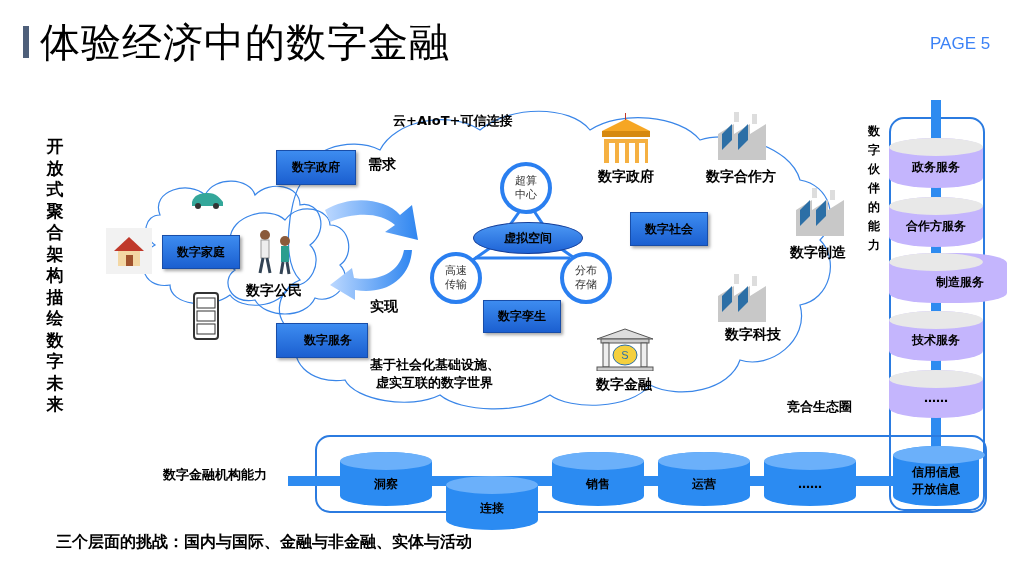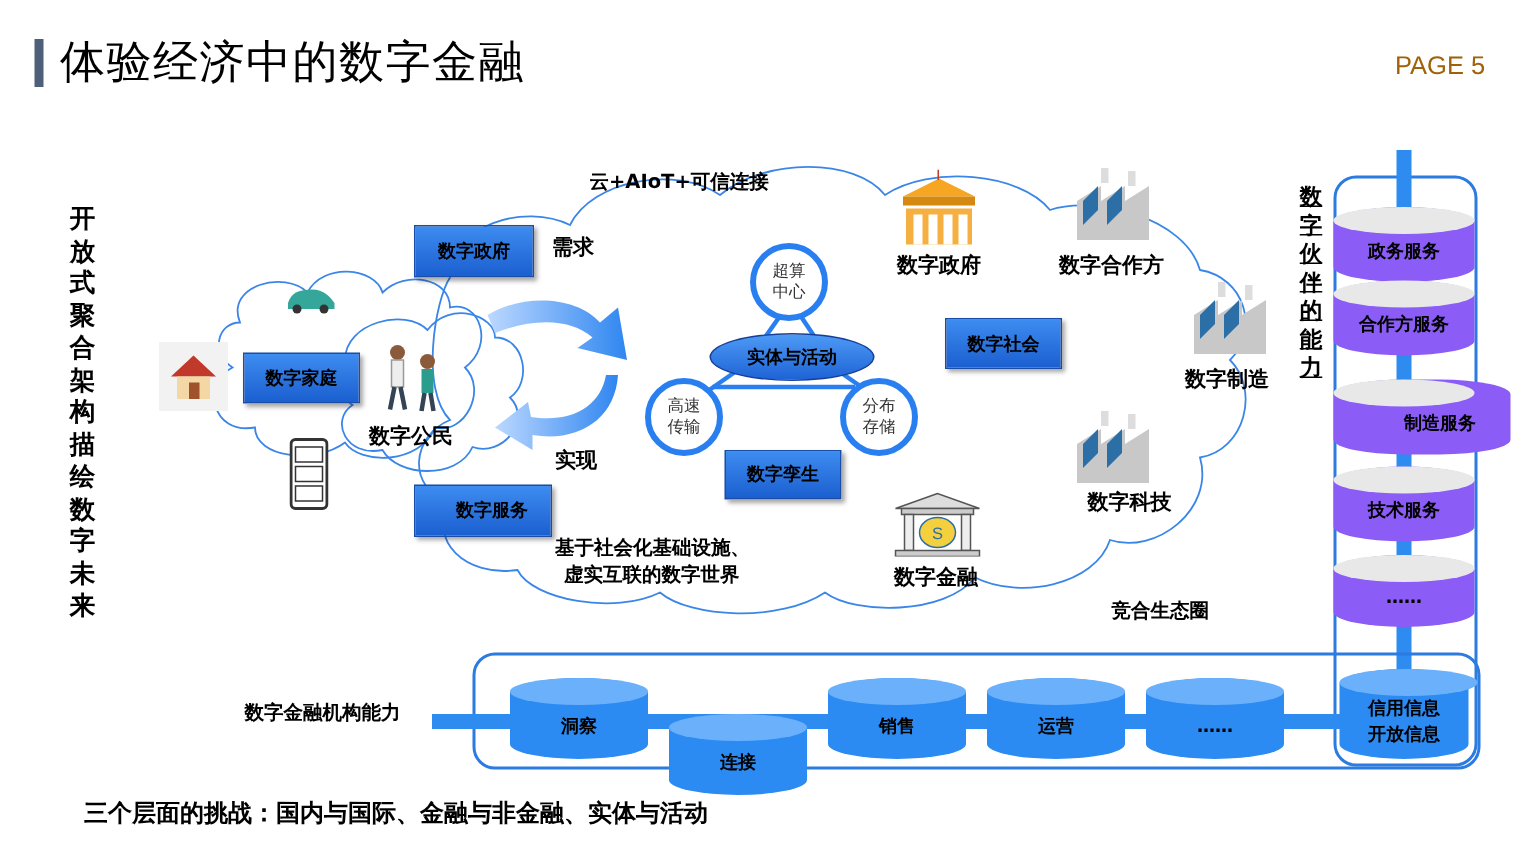--- a/index.html
+++ b/index.html
@@ -1,30 +1,30 @@
 <!DOCTYPE html>
 <html><head>
 <meta charset="utf-8">
 <style>
   html,body{margin:0;padding:0;}
   body{width:1024px;height:576px;position:relative;background:#fff;overflow:hidden;
        font-family:"DejaVu Sans","Liberation Sans",sans-serif;color:#000;}
   .abs{position:absolute;}
   .title-bar{left:23px;top:26px;width:6px;height:32px;background:#4e5f7a;}
-  .title{left:40px;top:22px;font-size:30px;line-height:40px;letter-spacing:1px;}
-  .page-num{left:930px;top:34px;font-size:17px;color:#a16207;font-family:"Liberation Sans",sans-serif;}
+  .title{left:40px;top:22px;font-size:40px;line-height:40px;letter-spacing:1px;}
+  .page-num{left:930px;top:34px;font-size:17px;color:#3b82f6;font-family:"Liberation Sans",sans-serif;}
   .vert{font-weight:bold;font-size:17px;line-height:21.5px;width:20px;text-align:center;white-space:normal;word-break:break-all;}
   .btn-blue{background:linear-gradient(#3d8cf0,#1b5fd0);border:1px solid #184da8;color:#000;font-weight:bold;font-size:12px;
             display:flex;align-items:center;justify-content:center;box-shadow:2px 2px 3px rgba(0,0,0,0.35);}
   .lbl{font-weight:bold;font-size:14px;white-space:nowrap;}
   .circle{width:44px;height:44px;border:4px solid #2a7ff0;border-radius:50%;background:#fff;font-size:11px;
           display:flex;align-items:center;justify-content:center;text-align:center;line-height:14px;color:#333;}
   .ellipse{background:linear-gradient(#4d9af5,#1e63d6);border:1px solid #163f99;border-radius:50%;font-weight:bold;font-size:12px;
            display:flex;align-items:center;justify-content:center;}
-  .cyl-grey{width:94px;height:50px;background:#8b5cf6;border-radius:47px/10px;position:absolute;display:flex;align-items:center;
+  .cyl-grey{width:94px;height:50px;background:#c4b5fd;border-radius:47px/10px;position:absolute;display:flex;align-items:center;
             justify-content:center;font-weight:bold;font-size:12px;}
   .cyl-grey::before{content:"";position:absolute;top:0;left:0;width:94px;height:18px;border-radius:50%;background:#e8e8e8;}
   .cyl-grey span{position:relative;top:4px;}
   .cyl-blue{width:92px;height:54px;background:#2b8bf2;border-radius:46px/10px;position:absolute;display:flex;align-items:center;
             justify-content:center;font-weight:bold;font-size:12px;}
   .cyl-blue::before{content:"";position:absolute;top:0;left:0;width:92px;height:18px;border-radius:50%;background:#6bb0fa;}
   .cyl-blue span{position:relative;top:5px;}
   .icon-box{display:flex;align-items:center;justify-content:center;}
 </style>
 </head>
@@ -112,21 +112,21 @@
 <div class="abs lbl" style="left:368px;top:156px;text-align:right;">需求</div>
 <div class="abs lbl" style="left:370px;top:298px;">实现</div>
 
 <div class="abs lbl" style="left:393px;top:112px;font-size:13px;">云+AIoT+可信连接</div>
 <div class="abs circle" style="left:500px;top:162px;">
   <div>
       <div>超算</div>
       <div>中心</div>
     </div>
 </div>
-<div class="abs ellipse" style="left:473px;top:222px;width:108px;height:30px;">实体与活动</div>
+<div class="abs ellipse" style="left:473px;top:222px;width:108px;height:30px;">虚拟空间</div>
 <div class="abs circle" style="left:430px;top:252px;">
   <div>
       <div>高速</div>
       <div>传输</div>
     </div>
 </div>
 <div class="abs circle" style="left:560px;top:252px;">
   <div>
       <div>分布</div>
       <div>存储</div>
@@ -185,27 +185,27 @@
       <polygon points="32,2 4,12 60,12" fill="#ddd" stroke="#555"></polygon>
       <rect x="8" y="12" width="48" height="4" fill="#ccc" stroke="#555"></rect>
       <rect x="10" y="16" width="6" height="24" fill="#eee" stroke="#555"></rect>
       <rect x="48" y="16" width="6" height="24" fill="#eee" stroke="#555"></rect>
       <rect x="4" y="40" width="56" height="4" fill="#ccc" stroke="#555"></rect>
       <ellipse cx="32" cy="28" rx="12" ry="10" fill="#f4d03f" stroke="#2c6fa6"></ellipse>
       <text x="32" y="32" font-size="11" text-anchor="middle" fill="#2c6fa6" font-family="Liberation Sans, sans-serif">S</text>
     </svg>
 </div>
 <div class="abs lbl" style="left:596px;top:376px;">数字金融</div>
-<div class="abs lbl" style="left:741px;top:398px;font-size:13px;">竞合生态圈</div>
-
-<div class="abs vert" style="left:864px;top:122px;font-size:15px;line-height:19px;text-decoration:underline;">数字伙伴的能力</div>
+<div class="abs lbl" style="left:787px;top:398px;font-size:13px;">竞合生态圈</div>
+
+<div class="abs vert" style="left:864px;top:122px;font-size:12px;line-height:19px;">数字伙伴的能力</div>
 <div class="cyl-grey" style="left:889px;top:138px;">
     <span>政务服务</span>
   </div>
-<div class="cyl-grey" style="left:889px;top:187px;">
+<div class="cyl-grey" style="left:889px;top:197px;">
     <span>合作方服务</span>
   </div>
 <div class="cyl-grey" style="left:889px;top:253px;padding-left:24px;">
     <span>制造服务</span>
   </div>
 <div class="cyl-grey" style="left:889px;top:311px;">
     <span>技术服务</span>
   </div>
 <div class="cyl-grey" style="left:889px;top:370px;height:48px;">
     <span>……</span>

